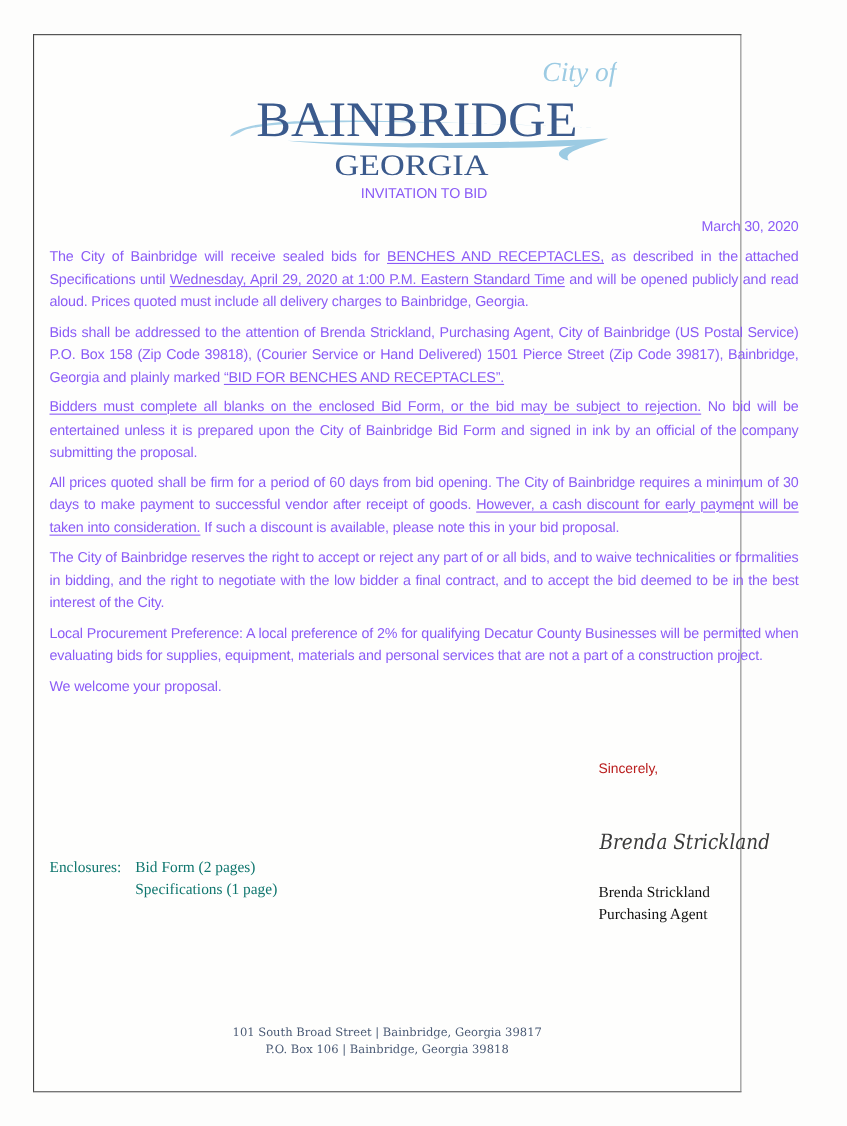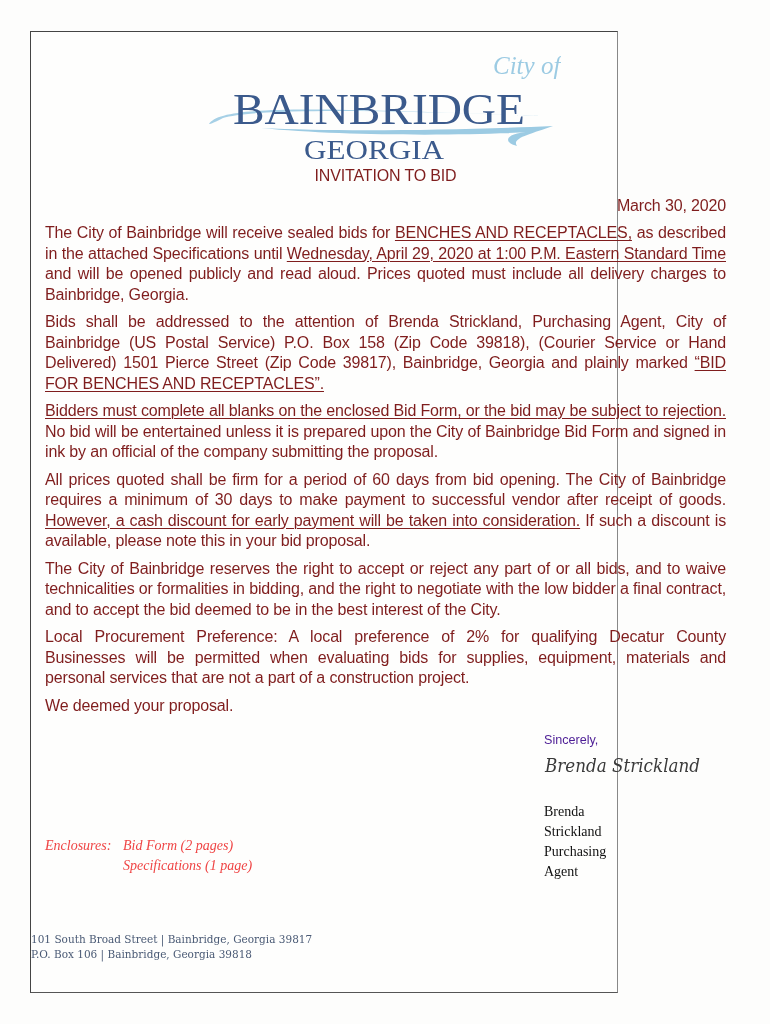--- a/index.html
+++ b/index.html
@@ -7,84 +7,83 @@
       width: 770px; height: 1024px;
       background: #fdfdfc;
       position: relative;
       overflow: hidden;
       font-family: "Liberation Sans", sans-serif;
       color: #111;
     }
     .page {
       position: absolute;
       left: 30px; top: 31px;
-      width: 588px; height: 962px;
+      width: 644px; height: 962px;
       border: 1.5px solid #444;
       border-right-color: #888;
       border-bottom-color: #555;
       background: #fefefd;
       box-sizing: border-box;
     }
     .logo {
       position: absolute;
       left: 170px; top: 10px;
       width: 360px; height: 120px;
     }
     .logo svg { width: 100%; height: 100%; }
     .body-text {
       position: absolute;
       left: 14px; top: 134px;
       width: 681px;
       font-family: "Liberation Sans", sans-serif;
-      font-size: 16px;
+      font-size: 13px;
       line-height: 20.5px;
       letter-spacing: -0.15px;
-      color: #7f1d1d;
+      color: #8b5cf6;
     }
     .center { text-align: center; }
     .heading { margin: 0 0 9px 0; }
     .date { margin: 0 0 7px 0; text-align: right; }
     p { margin: 0 0 7px 0; text-align: justify; }
     u { text-decoration-thickness: 1px; text-underline-offset: 2px; }
     b { font-weight: normal; }
     .closing {
       position: absolute;
-      left: 513px; top: 701px;
+      left: 513px; top: 660px;
       font-size: 12.6px;
-      color: #4c1d95;
+      color: #b91c1c;
     }
     .signature {
       position: absolute;
       left: 510px; top: 712px;
       width: 165px; height: 40px;
     }
     .enclosures {
       position: absolute;
-      left: 14px; top: 804px;
+      left: 14px; top: 748px;
       font-family: "Liberation Serif", serif;
       font-size: 14px;
       line-height: 20px;
-      color: #ef4444;
-      font-style: italic;
+      color: #0f766e;
     }
     .enc-row { display: flex; }
     .enc-label { width: 78px; }
     .signer {
       position: absolute;
       left: 513px; top: 770px;
       font-family: "Liberation Serif", serif;
       font-size: 14px;
       line-height: 20px;
       color: #111;
     }
     .footer {
       position: absolute;
       left: 0; top: 900px;
       width: 100%;
-      text-align: left;
+      text-align: center;
       font-family: "DejaVu Serif", serif;
       font-size: 10.5px;
       line-height: 15px;
       color: #4a5a75;
     }
   </style>
 </head>
 <body>
 
 <div class="page">
@@ -108,21 +107,21 @@
     <p><span>Bids shall be addressed to the attention of Brenda Strickland, Purchasing Agent, City of Bainbridge (US Postal Service) P.O. Box 158 (Zip Code 39818), (Courier Service or Hand Delivered) 1501 Pierce Street (Zip Code 39817), Bainbridge, Georgia and plainly marked </span><u>“BID FOR BENCHES AND RECEPTACLES”.</u></p>
 
     <p><u>Bidders must complete all blanks on the enclosed Bid Form, or the bid may be subject to rejection.</u><span>  No bid will be entertained unless it is prepared upon the City of Bainbridge Bid Form and signed in ink by an official of the company submitting the proposal.</span></p>
 
     <p><span>All prices quoted shall be firm for a period of 60 days from bid opening.  The City of Bainbridge requires a minimum of 30 days to make payment to successful vendor after receipt of goods. </span><u>However, a cash discount for early payment will be taken into consideration.</u><span>   If such a discount is available, please note this in your bid proposal.</span></p>
 
     <p>The City of Bainbridge reserves the right to accept or reject any part of or all bids, and to waive technicalities or formalities in bidding, and the right to negotiate with the low bidder a final contract, and to accept the bid deemed to be in the best interest of the City.</p>
 
     <p><b>Local Procurement Preference:</b><span>  A local preference of 2% for qualifying Decatur County Businesses will be permitted when evaluating bids for supplies, equipment, materials and personal services that are not a part of a construction project.</span></p>
 
-    <p>We deemed your proposal.</p>
+    <p>We welcome your proposal.</p>
   </div>
 
   <div class="closing">Sincerely,</div>
 
   <div class="signature">
     <svg viewBox="0 0 165 40" xmlns="http://www.w3.org/2000/svg" width="165" height="40">
       <text x="4" y="28" font-family="'DejaVu Serif', serif" font-style="italic" font-size="19" fill="#3a3a3a" textLength="155" lengthAdjust="spacingAndGlyphs">Brenda Strickland</text>
     </svg>
   </div>
 

